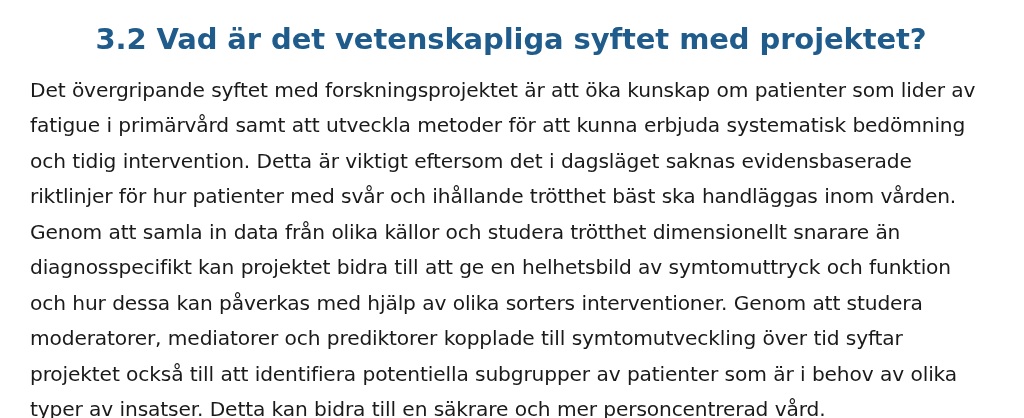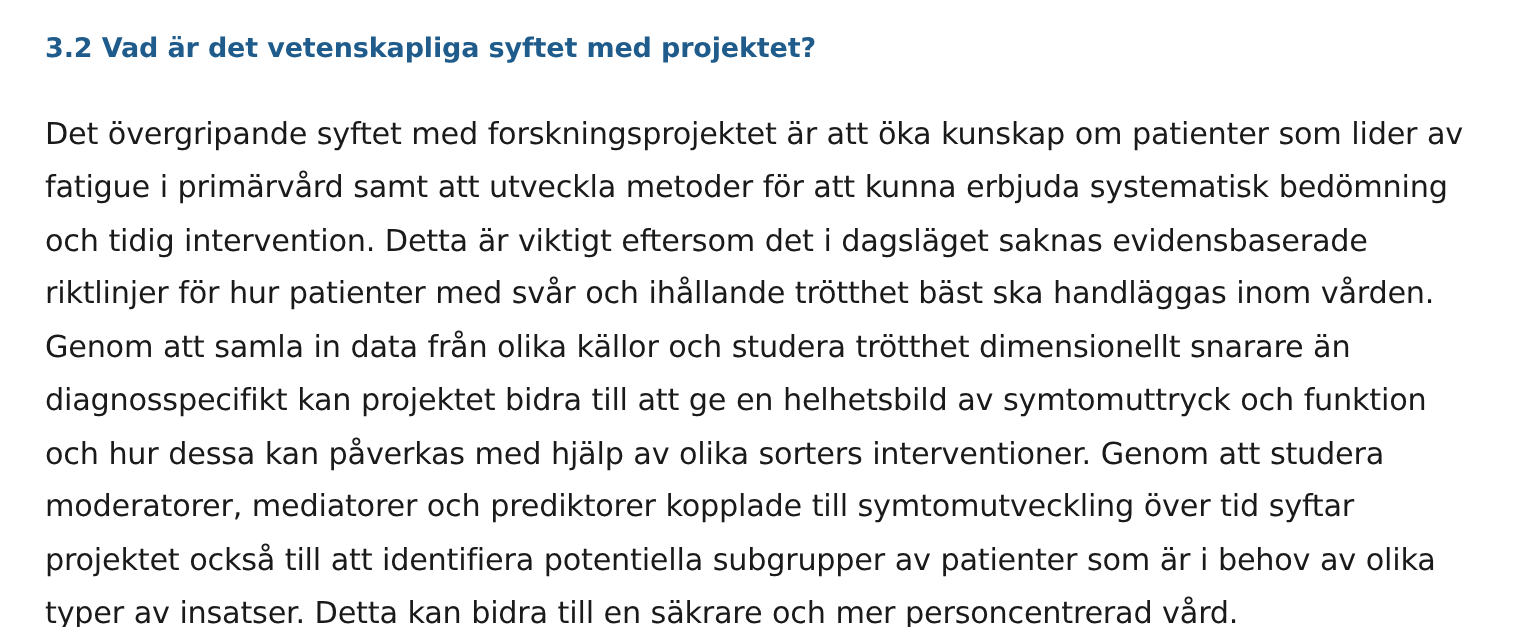--- a/index.html
+++ b/index.html
@@ -16,26 +16,27 @@
   .page {
     box-sizing: border-box;
     width: 1024px;
     height: 418px;
     padding: 22px 32px 0 30px;
     background: #ffffff;
   }
   .section-heading {
     color: #1F5C8B;
     font-family: "DejaVu Sans", "Liberation Sans", sans-serif;
-    font-size: 18px;
+    font-size: 29px;
     font-weight: bold;
     letter-spacing: -0.1px;
     line-height: 1.2;
-    margin: 0 0 28px 0;
+    margin: 0 0 16px 0;
     white-space: nowrap;
+    text-align: center;
   }
   .body-text {
     color: #1A1A1A;
     font-family: "DejaVu Sans", "Liberation Sans", sans-serif;
     font-size: 20.2px;
     line-height: 35.5px;
     letter-spacing: -0.15px;
     text-align: left;
     margin: 0;
     max-width: 965px;

